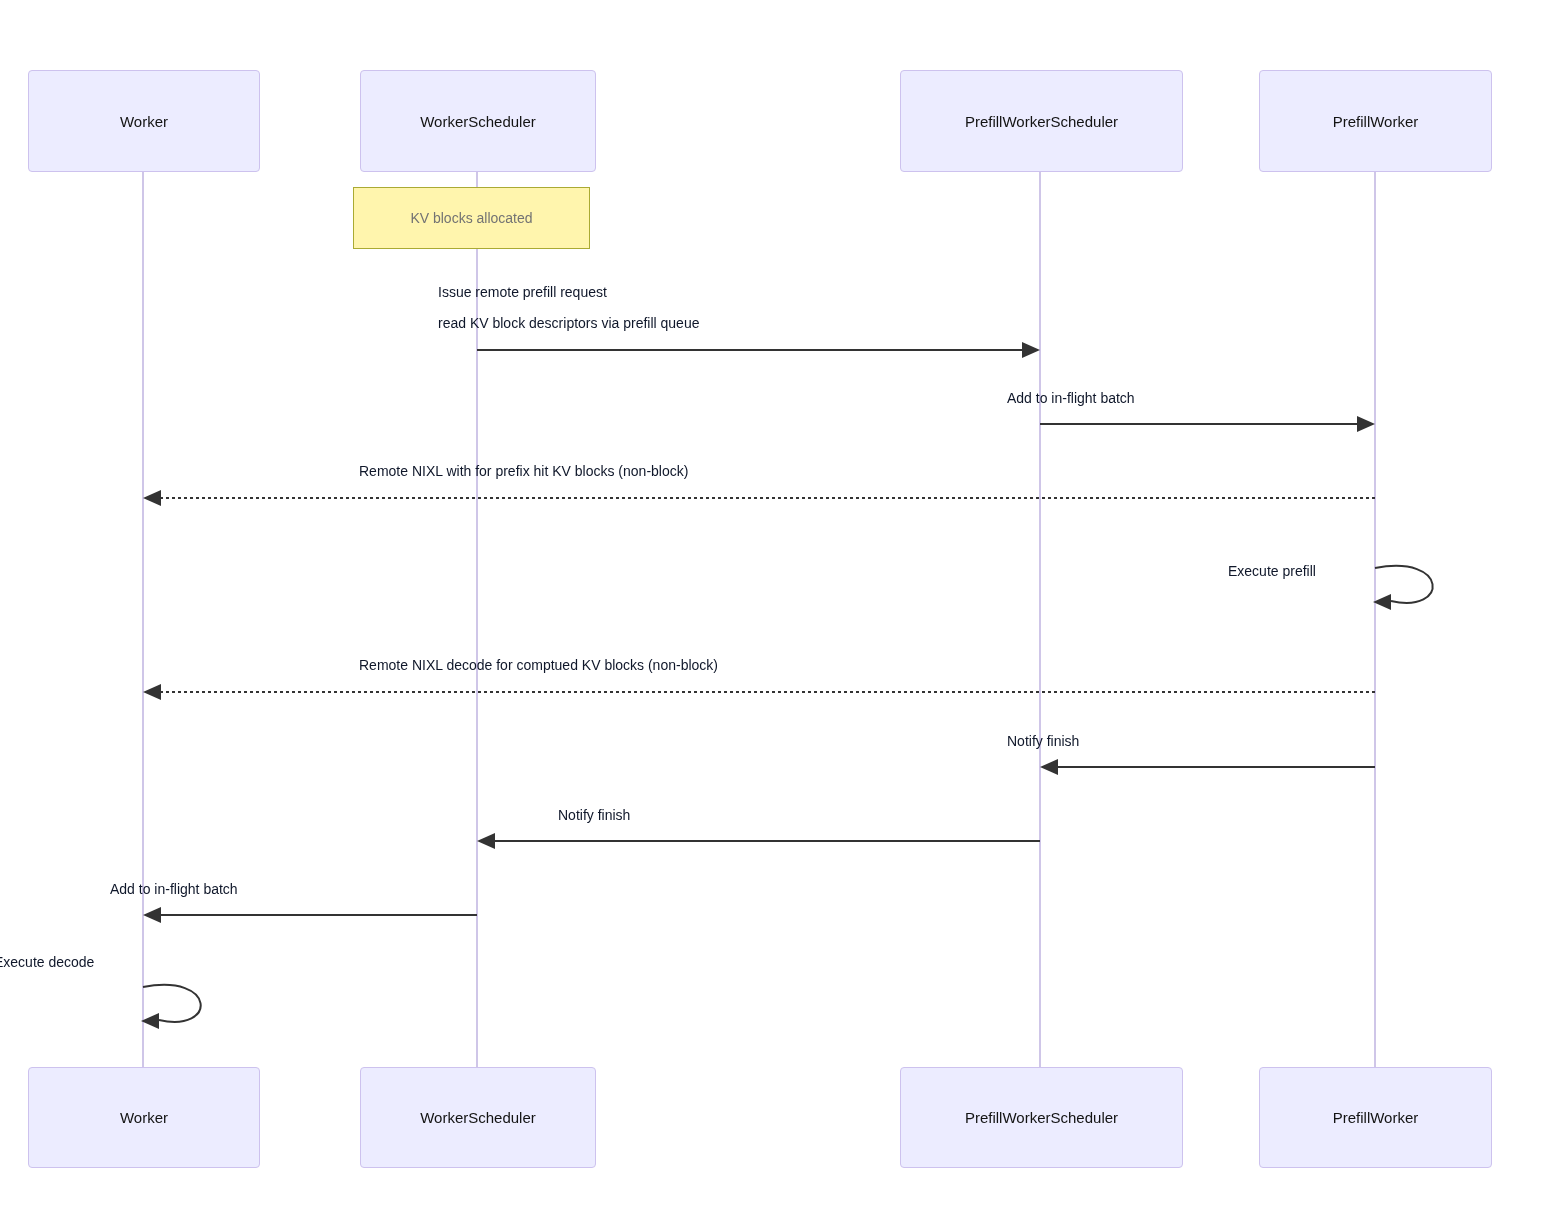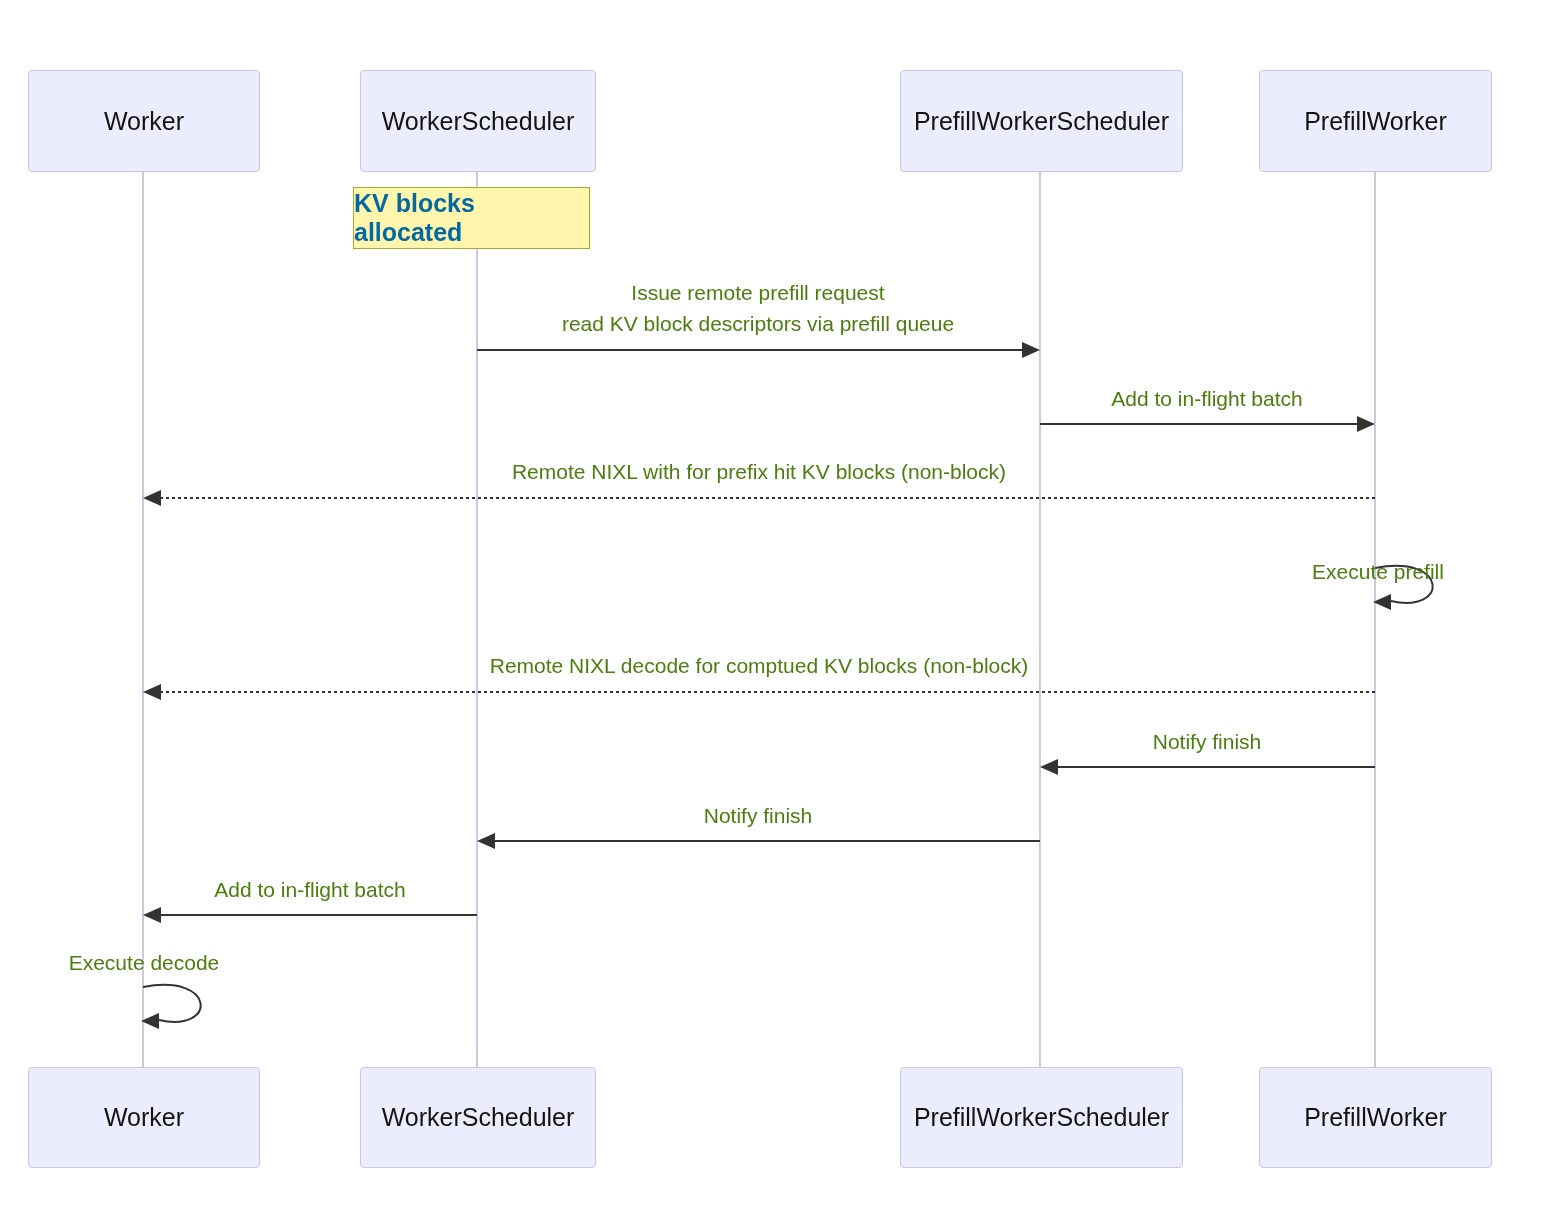--- a/index.html
+++ b/index.html
@@ -7,30 +7,30 @@
     position:relative; width:1544px; height:1210px; background:#ffffff;
     font-family:"Liberation Sans", sans-serif; overflow:hidden;
   }
   .lifeline {
     position:absolute; top:170px; height:897px; width:2px; background:#CFC6E8;
   }
   .actor {
     position:absolute; height:100px; background:#ECECFF;
     border:1px solid #CDC2EE; border-radius:4px;
     display:flex; align-items:center; justify-content:center;
-    font-size:25px; color:#131313;
+    font-size:15px; color:#131313;
   }
   .note {
     position:absolute; left:353px; top:187px; width:235px; height:60px;
     background:#FFF5AD; border:1px solid #AAAA33;
     display:flex; align-items:center; justify-content:center;
-    font-size:25px; color:#0369a1;font-weight:bold;
+    font-size:14px; color:#737373;
   }
   .msg {
-    position:absolute; color:#4d7c0f; font-size:21px; text-align:center;
+    position:absolute; color:#0f172a; font-size:14px; 
     line-height:31px; white-space:nowrap;
   }
   svg.overlay { position:absolute; left:0; top:0; }
   .layer-lines { z-index:2; }
   .layer-boxes { z-index:3; }
   .msg { z-index:2; }
   .lifeline { z-index:1; }
 </style>
 </head>
 <body>

